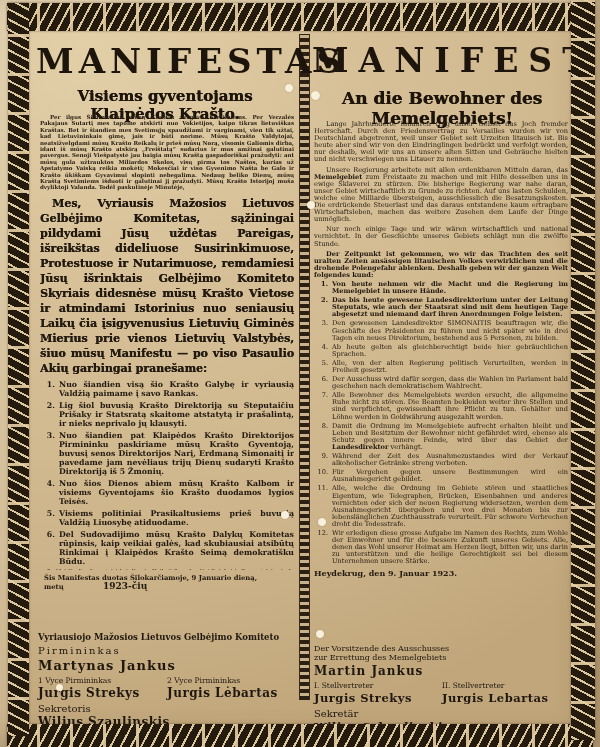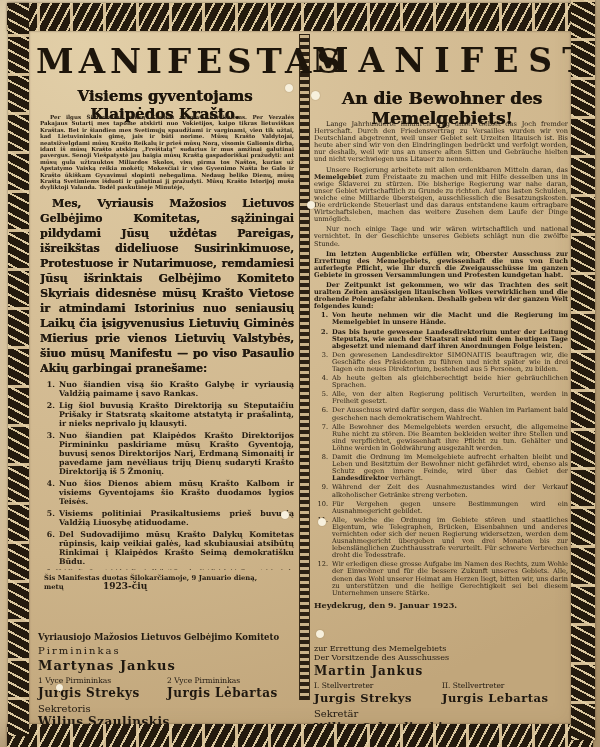--- a/index.html
+++ b/index.html
@@ -189,21 +189,20 @@
     <div class="name-lg">Jurgis Bruvelaitis.</div>
   </div>
 
   <div class="col title title-de">MANIFEST</div>
   <div class="col subtitle subtitle-de">An die Bewohner des Memelgebiets!</div>
 
   <div class="col body-de de-body-text">
     <div class="de-p jt">Lange Jahrhunderte hindurch trug unser Gebiet das Joch fremder Herrschaft. Durch den Friedensvertrag zu Versailles wurden wir von Deutschland abgetrennt, weil unser Gebiet seit Urzeiten litauisch ist. Bis heute aber sind wir von den Eindringlingen bedrückt und verfolgt worden, nur deshalb, weil wir uns an unsere alten Sitten und Gebräuche hielten und nicht verschwiegen uns Litauer zu nennen.</div>
     <div class="de-p jt"><span>Unsere Regierung arbeitete mit allen erdenkbaren Mitteln daran, das </span><span class="bold">Memelgebiet</span><span> zum Freistaate zu machen und mit Hilfe desselben uns in ewige Sklaverei zu stürzen. Die bisherige Regierung war nahe daran, unser Gebiet wirtschaftlich zu Grunde zu richten. Auf uns lasten Schulden, welche eine Milliarde übersteigen, ausschliesslich die Besatzungskosten. Die erdrückende Steuerlast und das daraus entstandene kaum ertragbare Wirtschaftsleben, machen das weitere Zusehen dem Laufe der Dinge unmöglich.</span></div>
     <div class="de-p jt">Nur noch einige Tage und wir wären wirtschaftlich und national vernichtet. In der Geschichte unseres Gebiets schlägt nun die zwölfte Stunde.</div>
-    <div class="de-p jt bold">Im letzten Augenblicke erfüllen wir, Oberster Ausschuss zur Errettung des Memelgebiets, gewissenhaft die uns von Euch auferlegte Pflicht, wie Ihr durch die Zweigausschüsse im ganzen Gebiete in grossen Versammlungen und Protesten kundgetan habt.</div>
     <div class="de-p jt bold">Der Zeitpunkt ist gekommen, wo wir das Trachten des seit uralten Zeiten ansässigen litauischen Volkes verwirklichen und die drohende Polengefahr ablenken. Deshalb geben wir der ganzen Welt folgendes kund:</div>
 
     <div class="de-list">
       <div class="li b bold">
           <span class="num">1.</span>
           <span class="txt jt">Von heute nehmen wir die Macht und die Regierung im Memelgebiet in unsere Hände.</span>
         </div>
       <div class="li b bold">
           <span class="num">2.</span>
           <span class="txt jt">Das bis heute gewesene Landesdirektorium unter der Leitung Steputats, wie auch der Staatsrat sind mit dem heutigen Tage abgesetzt und niemand darf ihren Anordnungen Folge leisten.</span>
@@ -247,22 +246,22 @@
       <div class="li">
           <span class="num">12.</span>
           <span class="txt jt">Wir erledigen diese grosse Aufgabe im Namen des Rechts, zum Wohle der Einwohner und für die bessere Zukunft unseres Gebiets. Alle, denen das Wohl unserer Heimat am Herzen liegt, bitten wir, uns darin zu unterstützen und die heilige Gerechtigkeit sei bei diesem Unternehmen unsere Stärke.</span>
         </div>
     </div>
 
     <div class="de-date">Heydekrug, den 9. Januar 1923.</div>
   </div>
 
   <div class="sig sig-de">
+    <div class="org">Der Vorsitzende des Ausschusses</div>
     <div class="org">zur Errettung des Memelgebiets</div>
-    <div class="org">Der Vorsitzende des Ausschusses</div>
     <div class="name-xl">Martin Jankus</div>
     <div class="two">
       <div>
         <div class="vt">I. Stellvertreter</div>
         <div class="name-lg">Jurgis Strekys</div>
       </div>
       <div>
         <div class="vt">II. Stellvertreter</div>
         <div class="name-lg">Jurgis Lebartas</div>
       </div>

